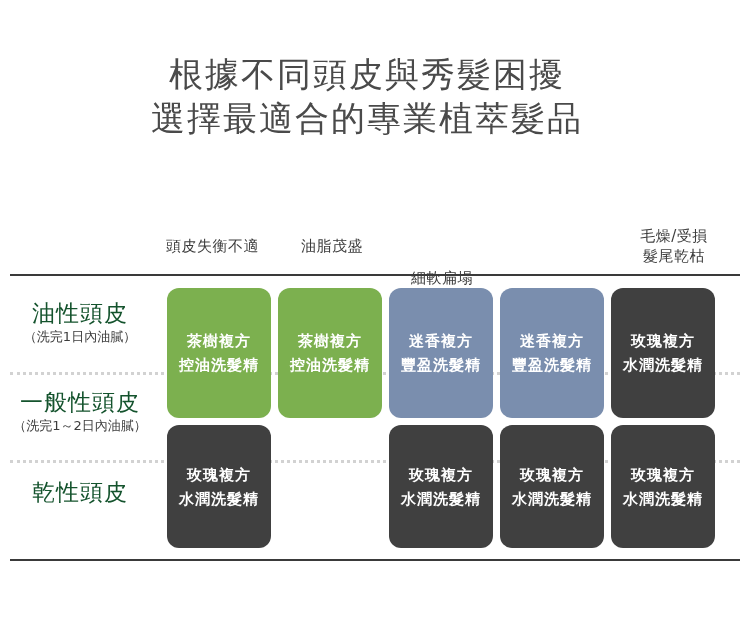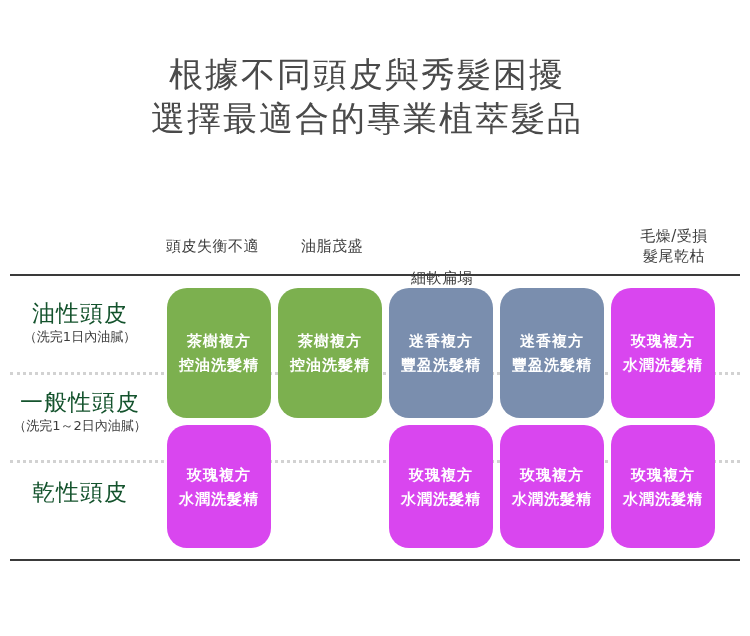--- a/index.html
+++ b/index.html
@@ -92,36 +92,36 @@
   .row-label .rl-sub {
     font-size: 13px;
     line-height: 19px;
     color: #3c3c3c;
     white-space: nowrap;
   }
 
   
   .block {
     position: absolute;
-    border-radius: 20px;
+    border-radius: 12px;
     display: flex;
     align-items: center;
     justify-content: center;
     color: #ffffff;
     font-size: 15px;
     line-height: 24px;
     font-weight: bold;
     text-align: center;
     letter-spacing: 1px;
     box-sizing: border-box;
   }
   .block span { display: block; white-space: nowrap; }
   .c-green { background: #7cb04f; }
   .c-blue  { background: #7a8eae; }
-  .c-rose  { background: #d946ef; }
+  .c-rose  { background: #404040; }
 </style>
 </head>
 <body>
 
 <div class="title-block">
   <div class="title-line">根據不同頭皮與秀髮困擾</div>
   <div class="title-line">選擇最適合的專業植萃髮品</div>
 </div>
 
 <div class="matrix">

